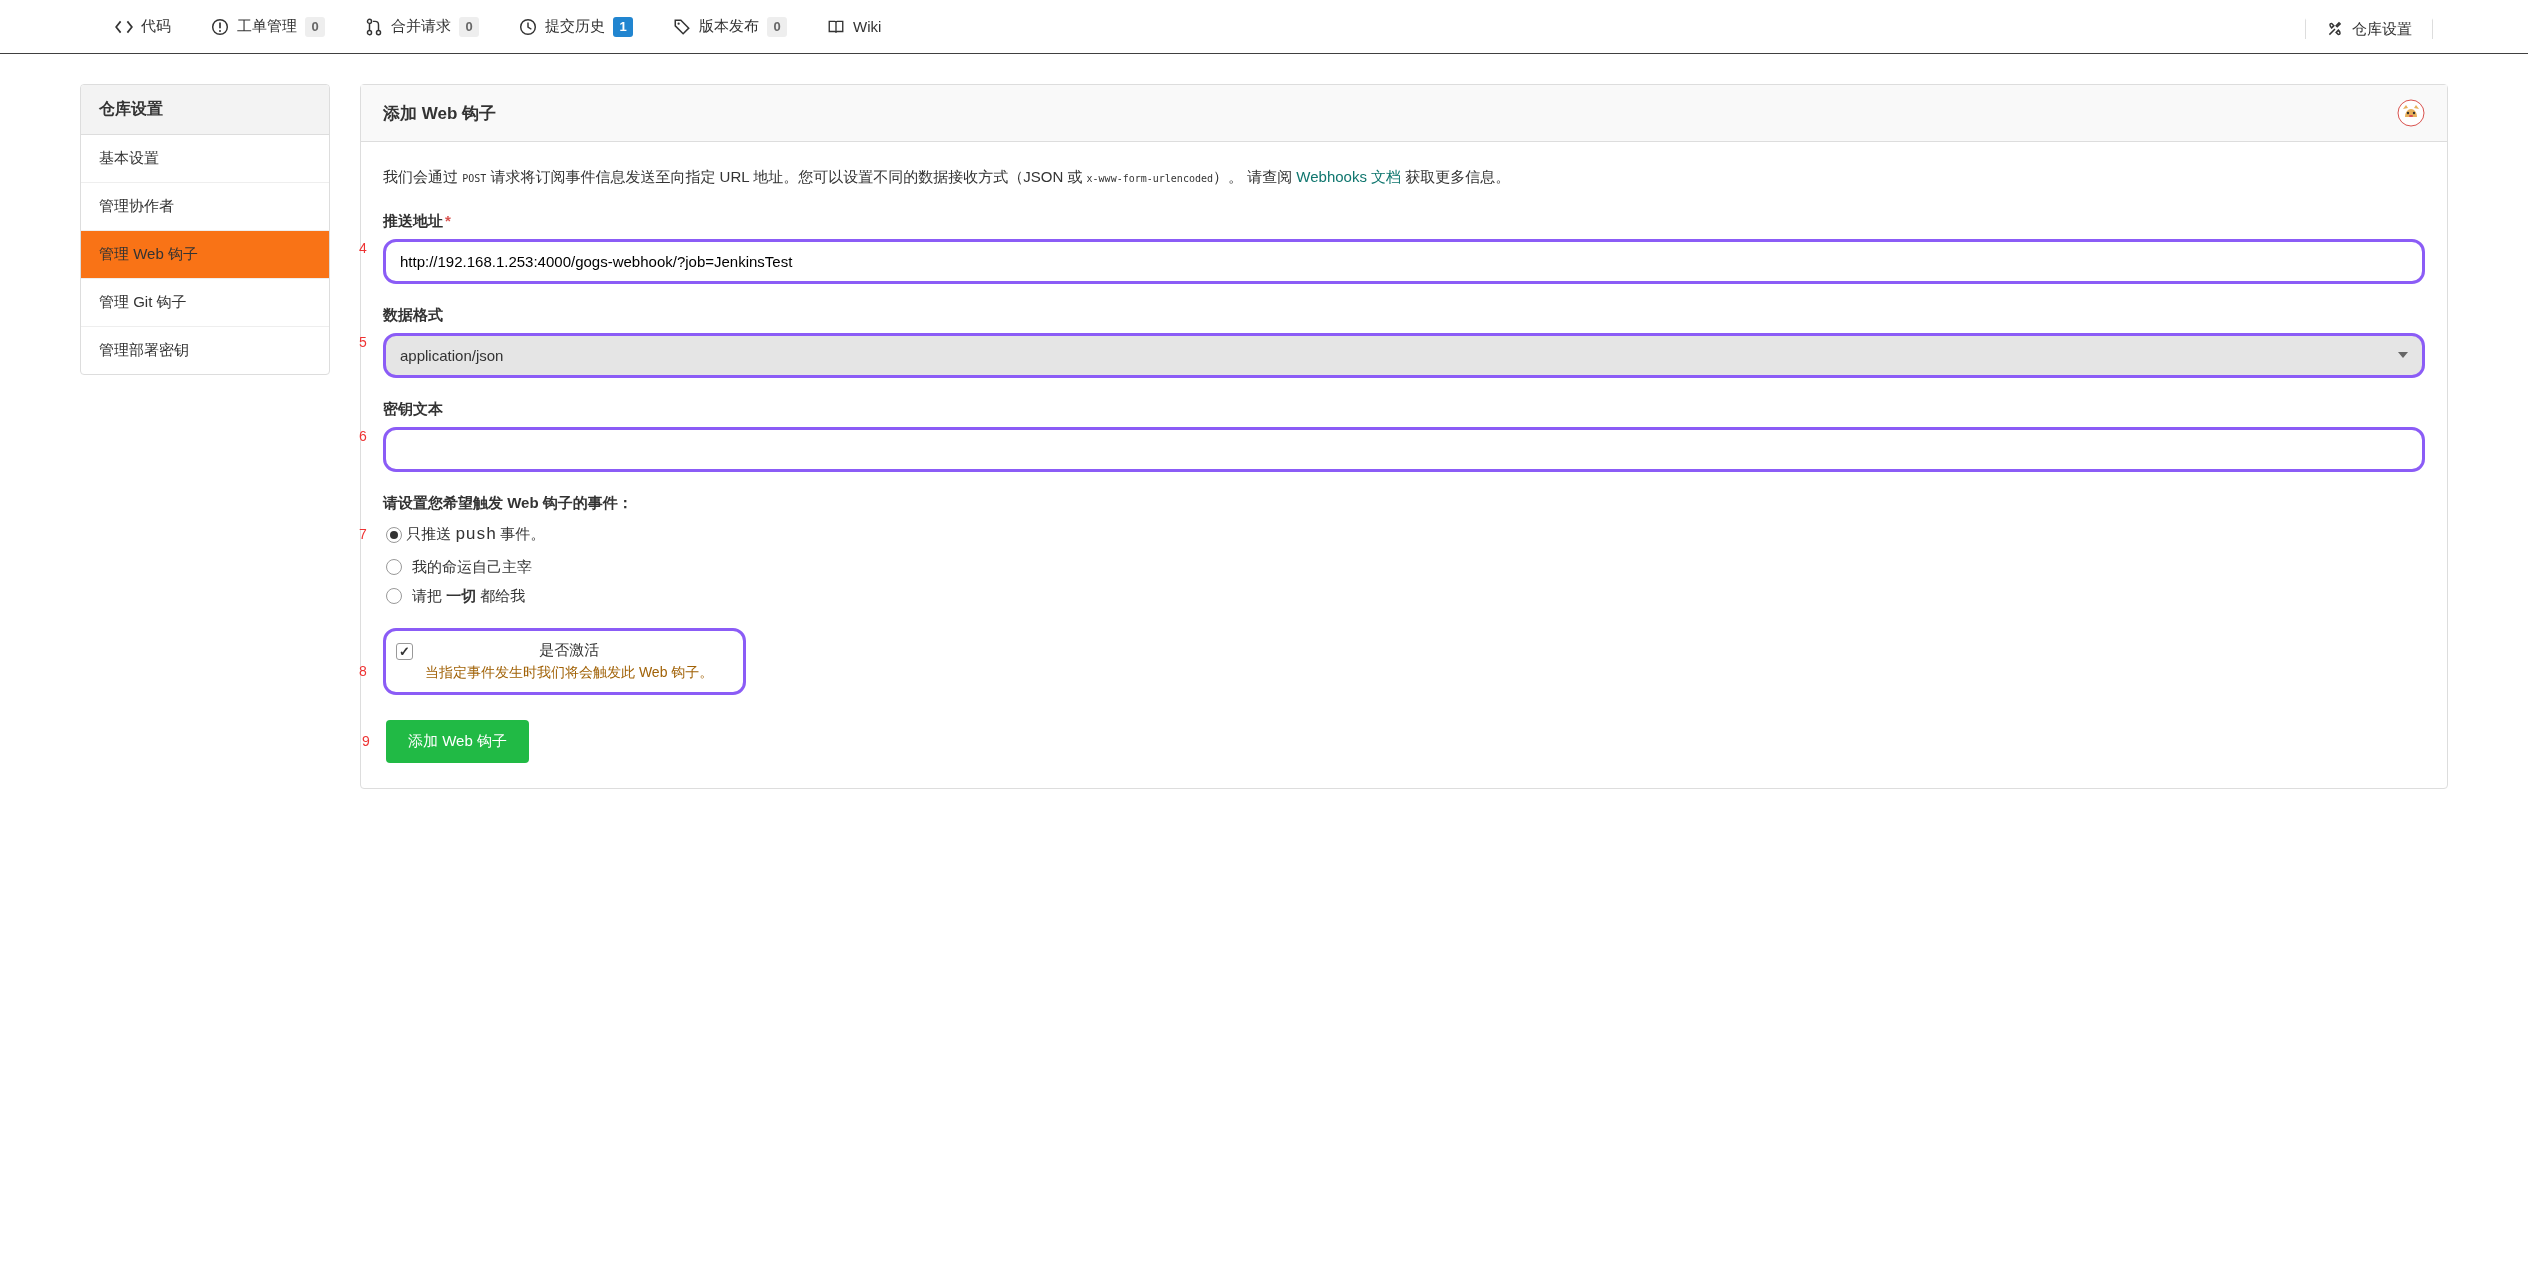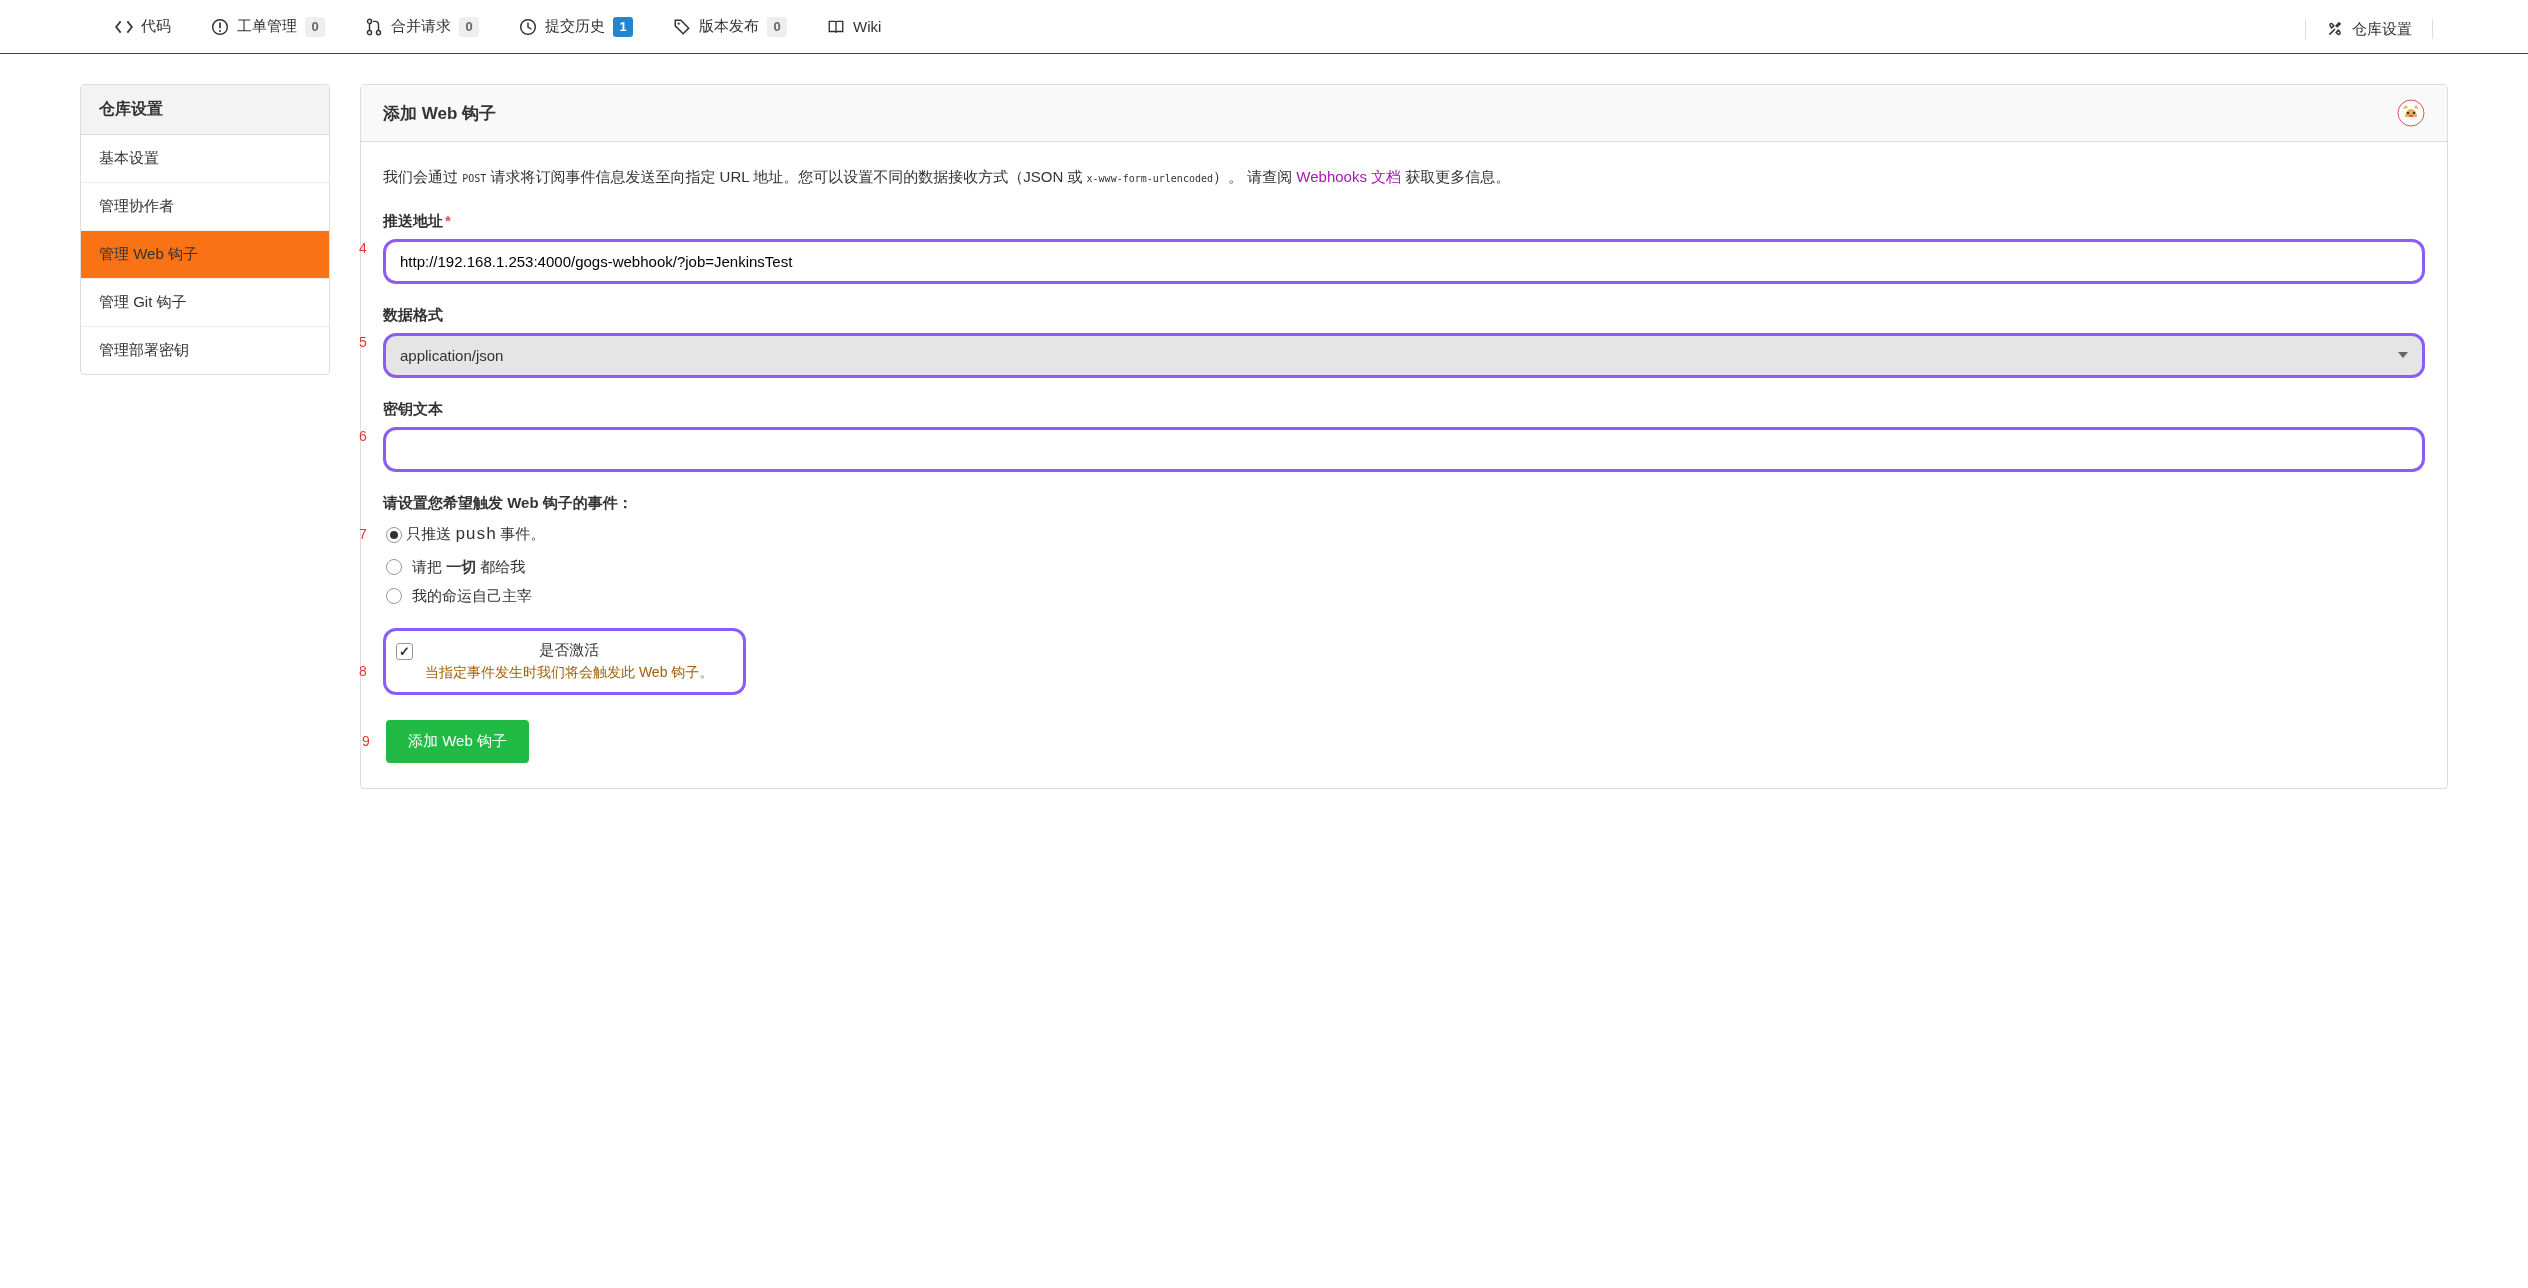--- a/index.html
+++ b/index.html
@@ -22,21 +22,21 @@
     .sidebar-item.active { background: #f97316; font-weight: 500; }
     
     .main { flex: 1; border: 1px solid #ddd; border-radius: 4px; }
     .main-header { display: flex; align-items: center; justify-content: space-between; padding: 14px 22px; border-bottom: 1px solid #ddd; background: #f9f9f9; }
     .main-title { font-weight: 700; font-size: 17px; }
     .gogs-logo { width: 28px; height: 28px; }
     .main-body { padding: 22px; }
     
     .intro { line-height: 1.7; margin-bottom: 22px; font-size: 15px; }
     .intro code { font-family: Menlo, Consolas, monospace; font-size: 10px; }
-    .intro a { color: #a21caf; text-decoration: none; }
+    .intro a { color: #0f766e; text-decoration: none; }
     
     .form-group { margin-bottom: 22px; position: relative; }
     .form-label { display: block; font-weight: 700; margin-bottom: 8px; font-size: 15px; }
     .form-label .req { color: #d9534f; margin-left: 2px; }
     .form-input { width: 100%; padding: 11px 14px; border: 1px solid #ccc; border-radius: 4px; font-size: 15px; }
     .form-select { width: 100%; padding: 11px 14px; border: 1px solid #ccc; border-radius: 4px; font-size: 15px; background: #e5e5e5; display: flex; justify-content: space-between; align-items: center; cursor: pointer; }
     .caret-down { width: 0; height: 0; border-left: 5px solid transparent; border-right: 5px solid transparent; border-top: 6px solid #666; }
     
     .radio-group { display: flex; flex-direction: column; gap: 10px; }
     .radio-row { display: flex; align-items: center; gap: 10px; font-size: 15px; }
@@ -185,25 +185,25 @@
         <div class="radio-group">
           <div class="rel hl-inline" style="padding:4px 10px 4px 6px; margin-left:-3px;">
             <span class="num" style="left:-21px;">7</span>
             <div class="radio-row hl-inline">
               <span class="radio checked"></span>
               <span><span>只推送 </span><code>push</code><span> 事件。</span></span>
             </div>
           </div>
           <div class="radio-row" style="padding-left:3px;">
             <span class="radio"></span>
-            <span><span>请把 </span><b>一切</b><span> 都给我</span></span>
+            <span>我的命运自己主宰</span>
           </div>
           <div class="radio-row" style="padding-left:3px;">
             <span class="radio"></span>
-            <span>我的命运自己主宰</span>
+            <span><span>请把 </span><b>一切</b><span> 都给我</span></span>
           </div>
         </div>
       </div>
 
       <div class="form-group rel">
         <span class="num" style="top:35px; transform:none;">8</span>
         <div class="hl hl-inline" style="padding:10px 30px 10px 10px;text-align:center;">
           <div class="checkbox-row">
             <span class="checkbox checked"></span>
             <div class="checkbox-text">

